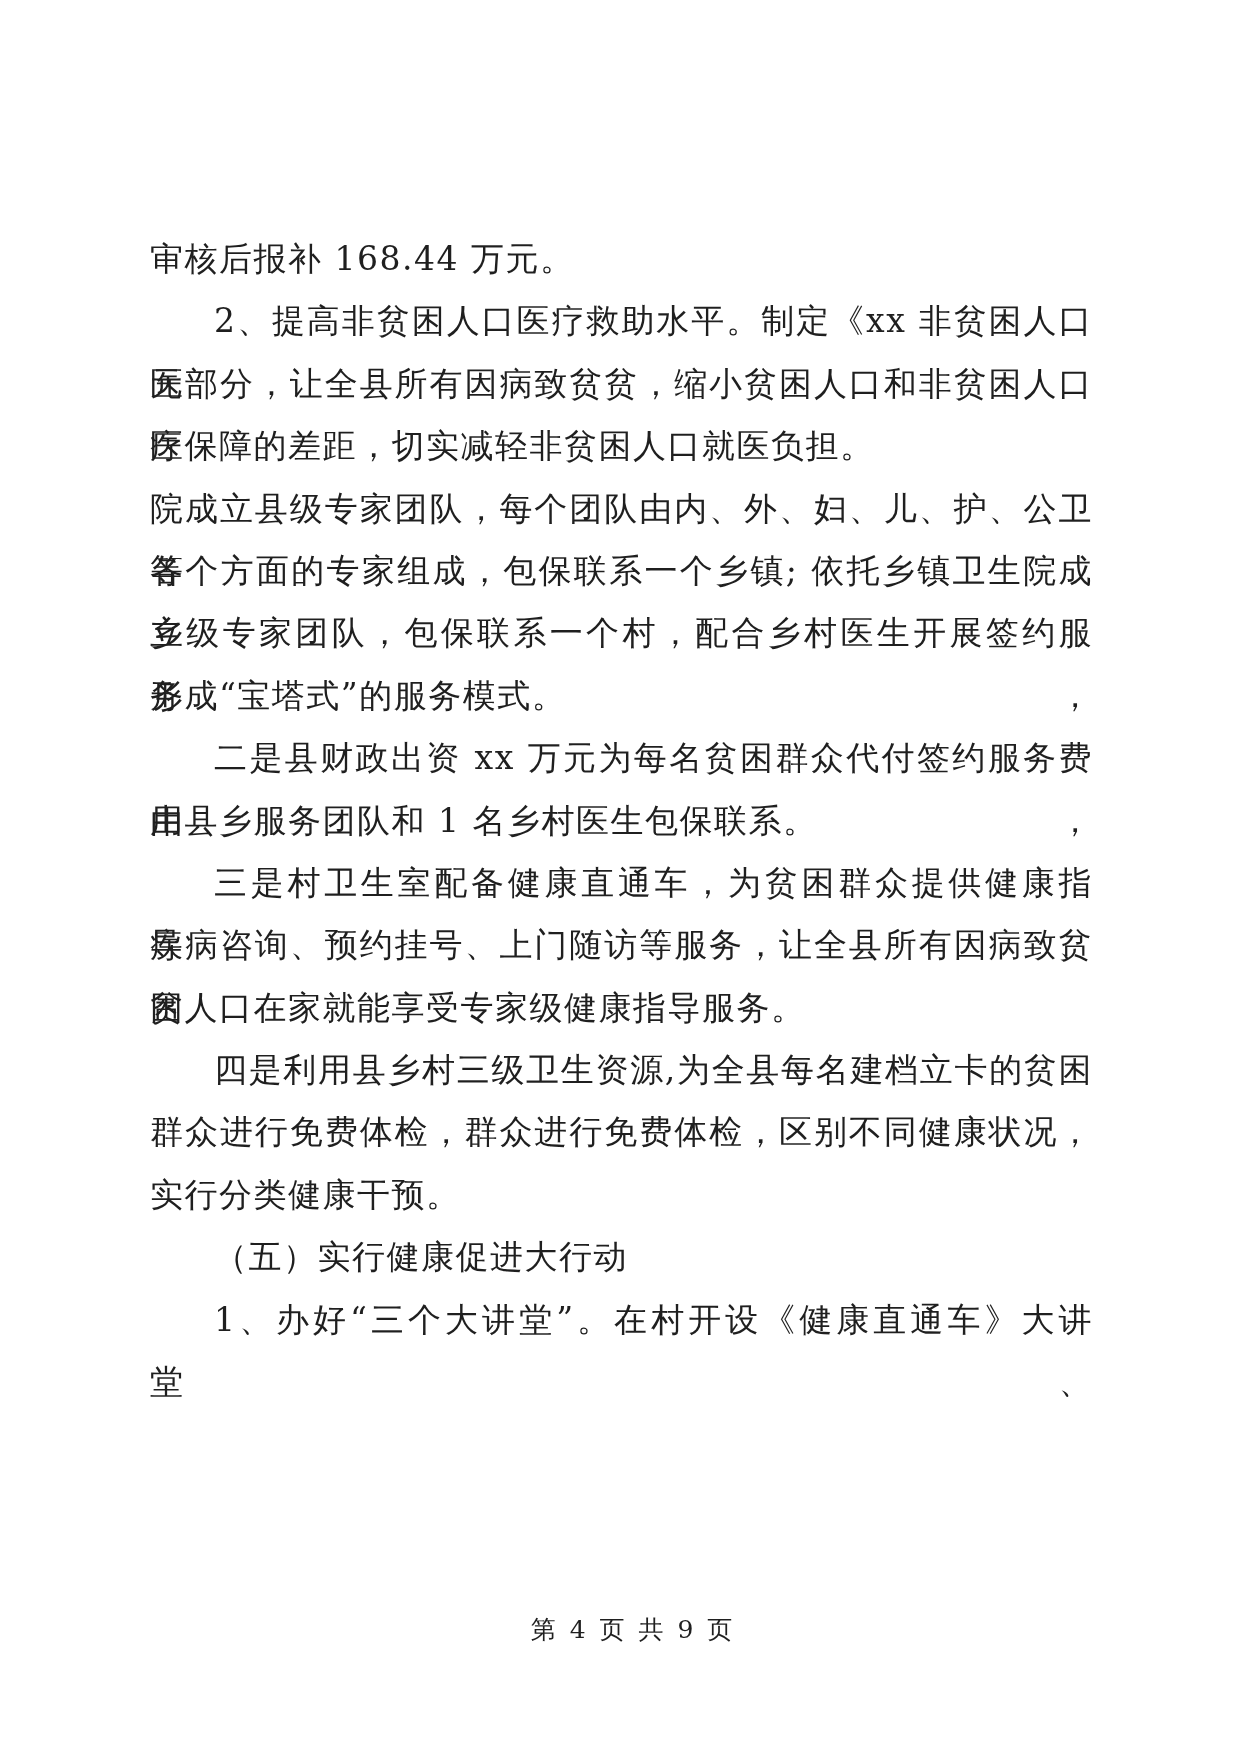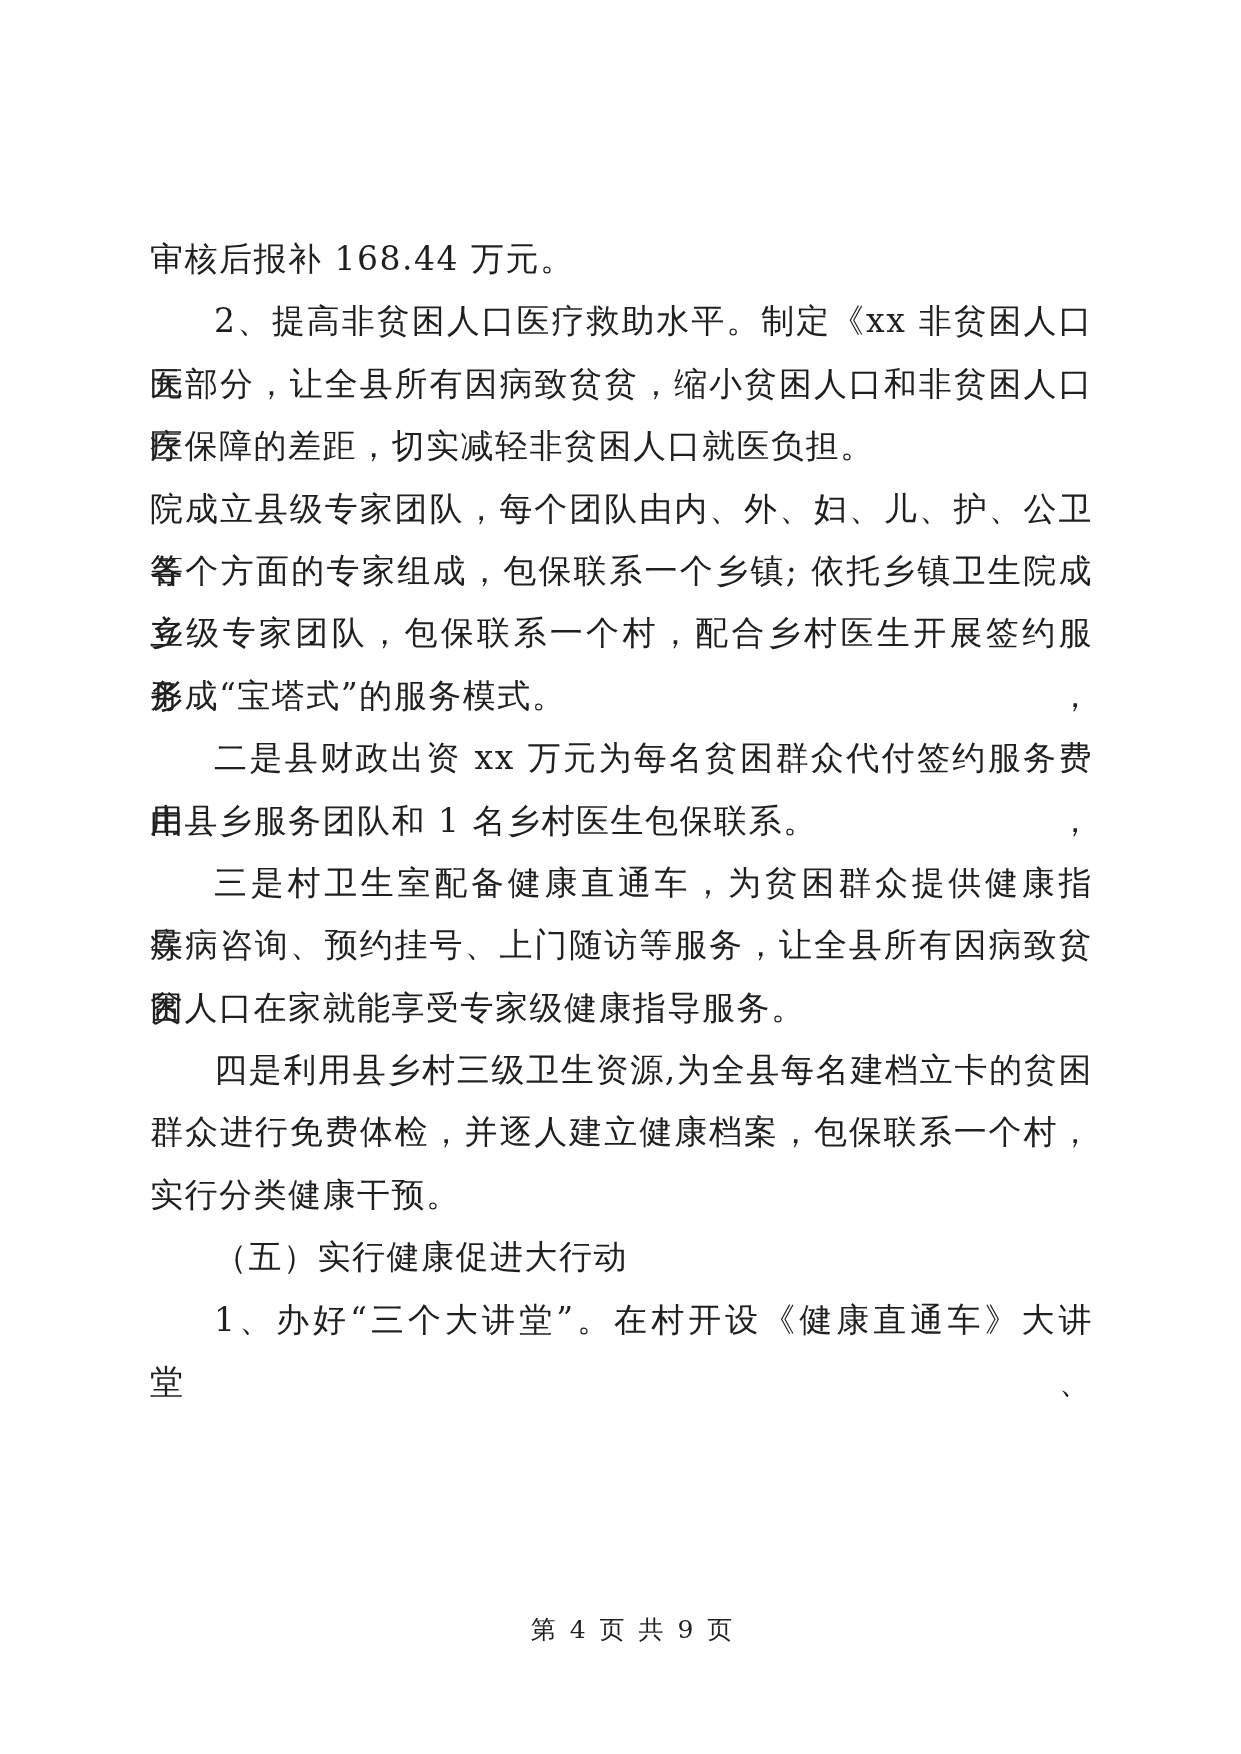--- a/index.html
+++ b/index.html
@@ -66,19 +66,19 @@
       <div class="line justify">院成立县级专家团队，每个团队由内、外、妇、儿、护、公卫等</div>
       <div class="line justify">各个方面的专家组成，包保联系一个乡镇; 依托乡镇卫生院成立</div>
       <div class="line justify">乡级专家团队，包保联系一个村，配合乡村医生开展签约服务，</div>
       <div class="line">形成“宝塔式”的服务模式。</div>
       <div class="line indent justify">二是县财政出资 xx 万元为每名贫困群众代付签约服务费用，</div>
       <div class="line">由县乡服务团队和 1 名乡村医生包保联系。</div>
       <div class="line indent justify">三是村卫生室配备健康直通车，为贫困群众提供健康指导、</div>
       <div class="line justify">疾病咨询、预约挂号、上门随访等服务，让全县所有因病致贫贫</div>
       <div class="line">困人口在家就能享受专家级健康指导服务。</div>
       <div class="line indent justify">四是利用县乡村三级卫生资源,为全县每名建档立卡的贫困</div>
-      <div class="line justify">群众进行免费体检，并逐人建立健康档案，包保联系一个村，</div>
+      <div class="line justify">群众进行免费体检，群众进行免费体检，区别不同健康状况，</div>
       <div class="line">实行分类健康干预。</div>
       <div class="line indent">（五）实行健康促进大行动</div>
       <div class="line indent justify">1、办好“三个大讲堂”。在村开设《健康直通车》大讲堂、</div>
     </div>
   <div class="footer">第 4 页 共 9 页</div>
 </div>
 
 </body></html>

